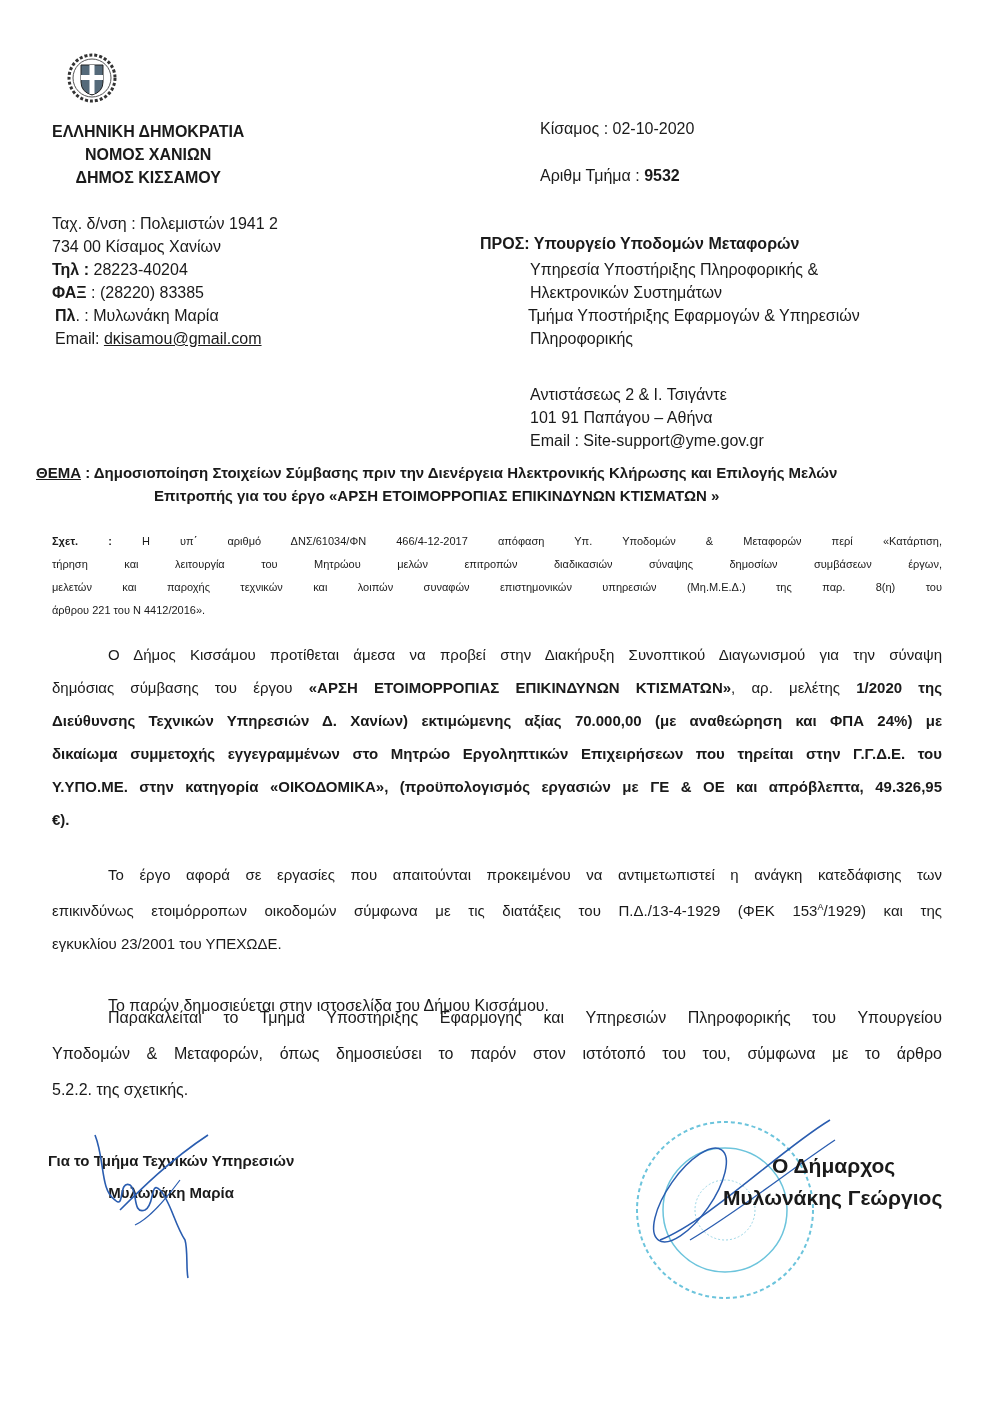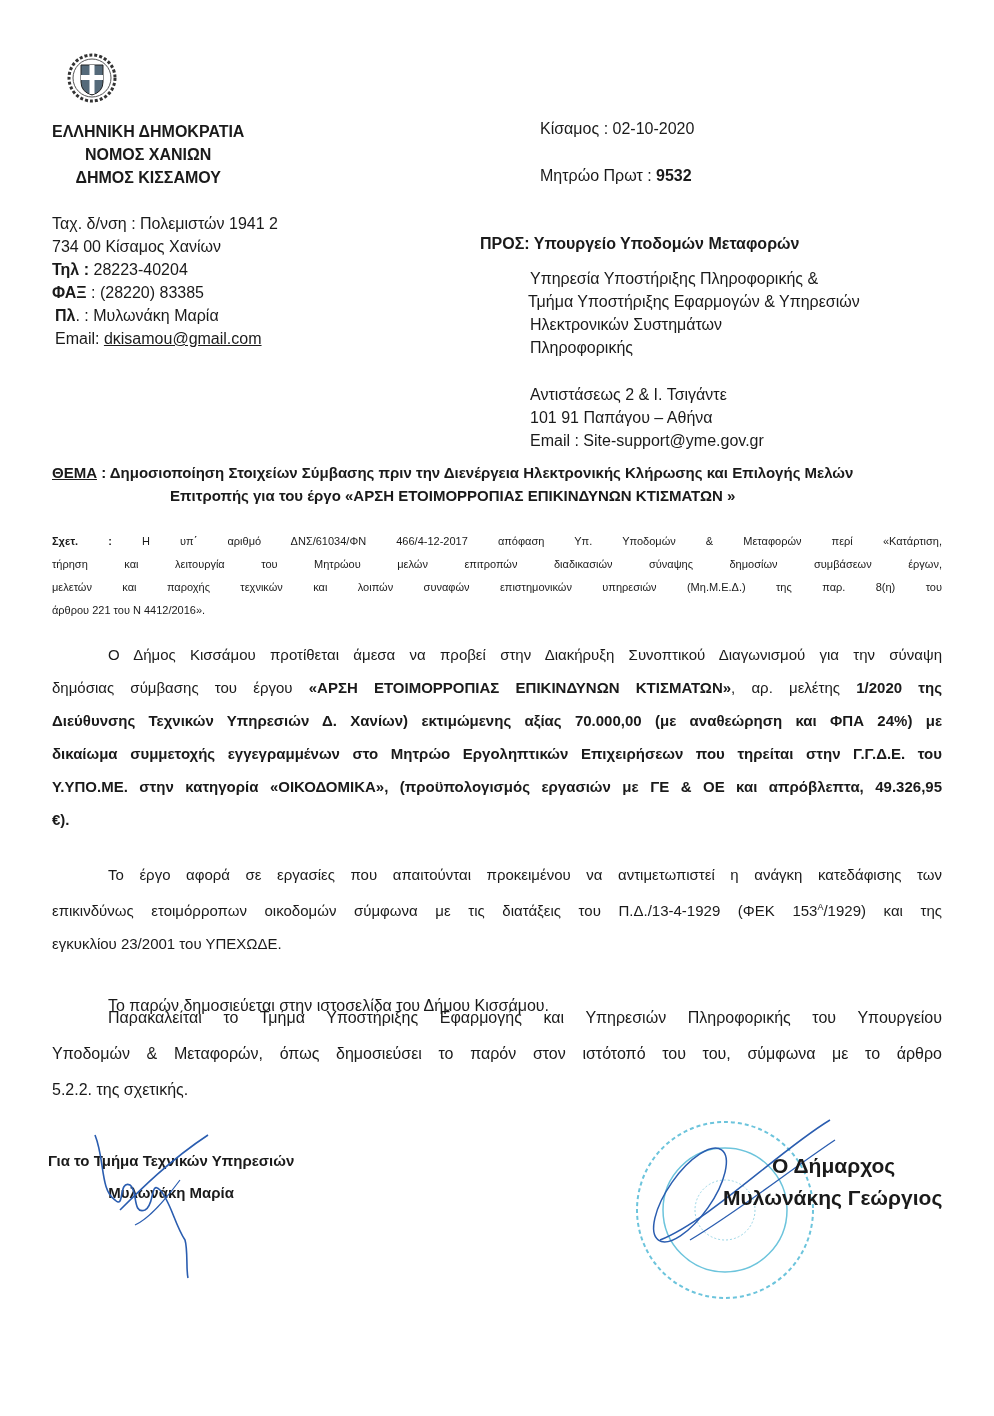--- a/index.html
+++ b/index.html
@@ -32,46 +32,46 @@
 </svg>
 
 <div class="abs b line" style="left:52px;top:120px;">
   <div>ΕΛΛΗΝΙΚΗ ΔΗΜΟΚΡΑΤΙΑ</div>
   <div>ΝΟΜΟΣ ΧΑΝΙΩΝ</div>
   <div>ΔΗΜΟΣ ΚΙΣΣΑΜΟΥ</div>
 </div>
 
 <div class="abs" style="left:540px;top:120px;">Κίσαμος : 02-10-2020</div>
 <div class="abs" style="left:540px;top:167px;">
-  <span>Μητρώο Πρωτ : </span><span class="b">9532</span>
+  <span>Αριθμ Τμήμα : </span><span class="b">9532</span>
 </div>
 
 <div class="abs line" style="left:52px;top:212px;">
   <div>Ταχ. δ/νση : Πολεμιστών 1941 2</div>
   <div>734 00  Κίσαμος Χανίων</div>
   <div><span class="b">Τηλ :</span><span> 28223-40204</span></div>
   <div><span class="b">ΦΑΞ</span><span> : (28220) 83385</span></div>
   <div style="padding-left:3px;"><span class="b">Πλ</span><span>. : Μυλωνάκη Μαρία</span></div>
   <div style="padding-left:3px;"><span>Email: </span><span class="u">dκisamou@gmail.com</span></div>
 </div>
 
 <div class="abs b" style="left:480px;top:235px;">ΠΡΟΣ: Υπουργείο Υποδομών Μεταφορών</div>
-<div class="abs line" style="left:530px;top:267px;">
+<div class="abs line" style="left:530px;top:258px;">
   <div>Υπηρεσία Υποστήριξης Πληροφορικής &amp;</div>
+  <div>Ηλεκτρονικών Συστημάτων</div>
   <div style="margin-left:-2px;">Τμήμα Υποστήριξης Εφαρμογών &amp; Υπηρεσιών</div>
-  <div>Ηλεκτρονικών Συστημάτων</div>
   <div>Πληροφορικής</div>
 </div>
 <div class="abs line" style="left:530px;top:371px;margin-top:12px;">
   <div>Αντιστάσεως 2 &amp; Ι. Τσιγάντε</div>
   <div>101 91 Παπάγου – Αθήνα</div>
   <div>Email : Site-support@yme.gov.gr</div>
 </div>
 
-<div class="abs b line" style="left:52px;top:461px;font-size:15px;">
+<div class="abs b line" style="left:36px;top:461px;font-size:15px;">
   <div><span class="u">ΘΕΜΑ</span><span> :  Δημοσιοποίηση Στοιχείων Σύμβασης πριν την Διενέργεια Ηλεκτρονικής Κλήρωσης και Επιλογής Μελών</span></div>
   <div>Επιτροπής για του έργο  «ΑΡΣΗ ΕΤΟΙΜΟΡΡΟΠΙΑΣ ΕΠΙΚΙΝΔΥΝΩΝ ΚΤΙΣΜΑΤΩΝ »</div>
 </div>
 
 <div class="abs" style="left:52px;top:530px;width:890px;font-size:11px;line-height:23px;">
   <span class="p-line"><span class="b">Σχετ. :</span><span> Η υπ΄ αριθμό ΔΝΣ/61034/ΦΝ 466/4-12-2017 απόφαση Υπ. Υποδομών &amp; Μεταφορών περί «Κατάρτιση,</span></span>
   <span class="p-line">τήρηση και λειτουργία του Μητρώου μελών επιτροπών διαδικασιών σύναψης δημοσίων συμβάσεων έργων,</span>
   <span class="p-line">μελετών και παροχής τεχνικών και λοιπών συναφών επιστημονικών υπηρεσιών (Μη.Μ.Ε.Δ.) της παρ. 8(η) του</span>
   <span class="p-line last">άρθρου 221 του Ν 4412/2016».</span>
 </div>

